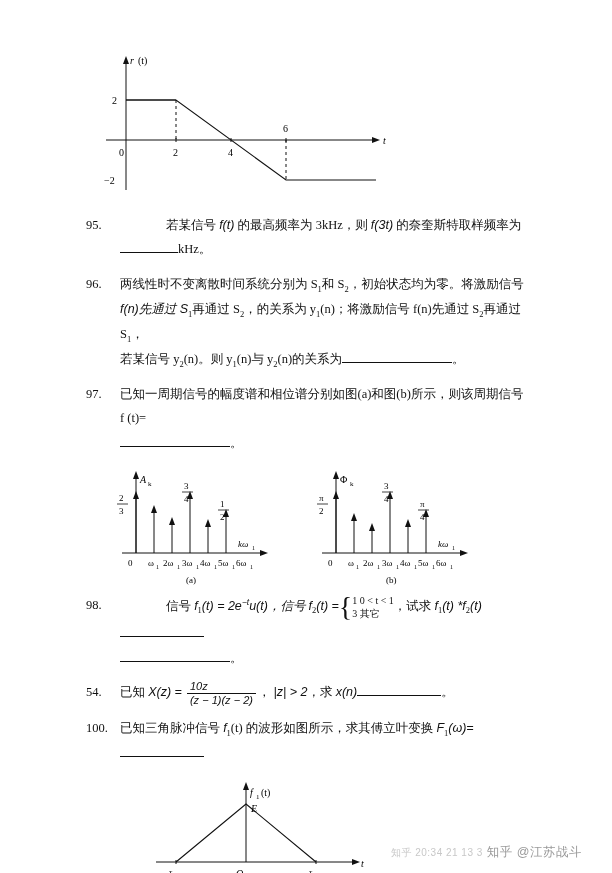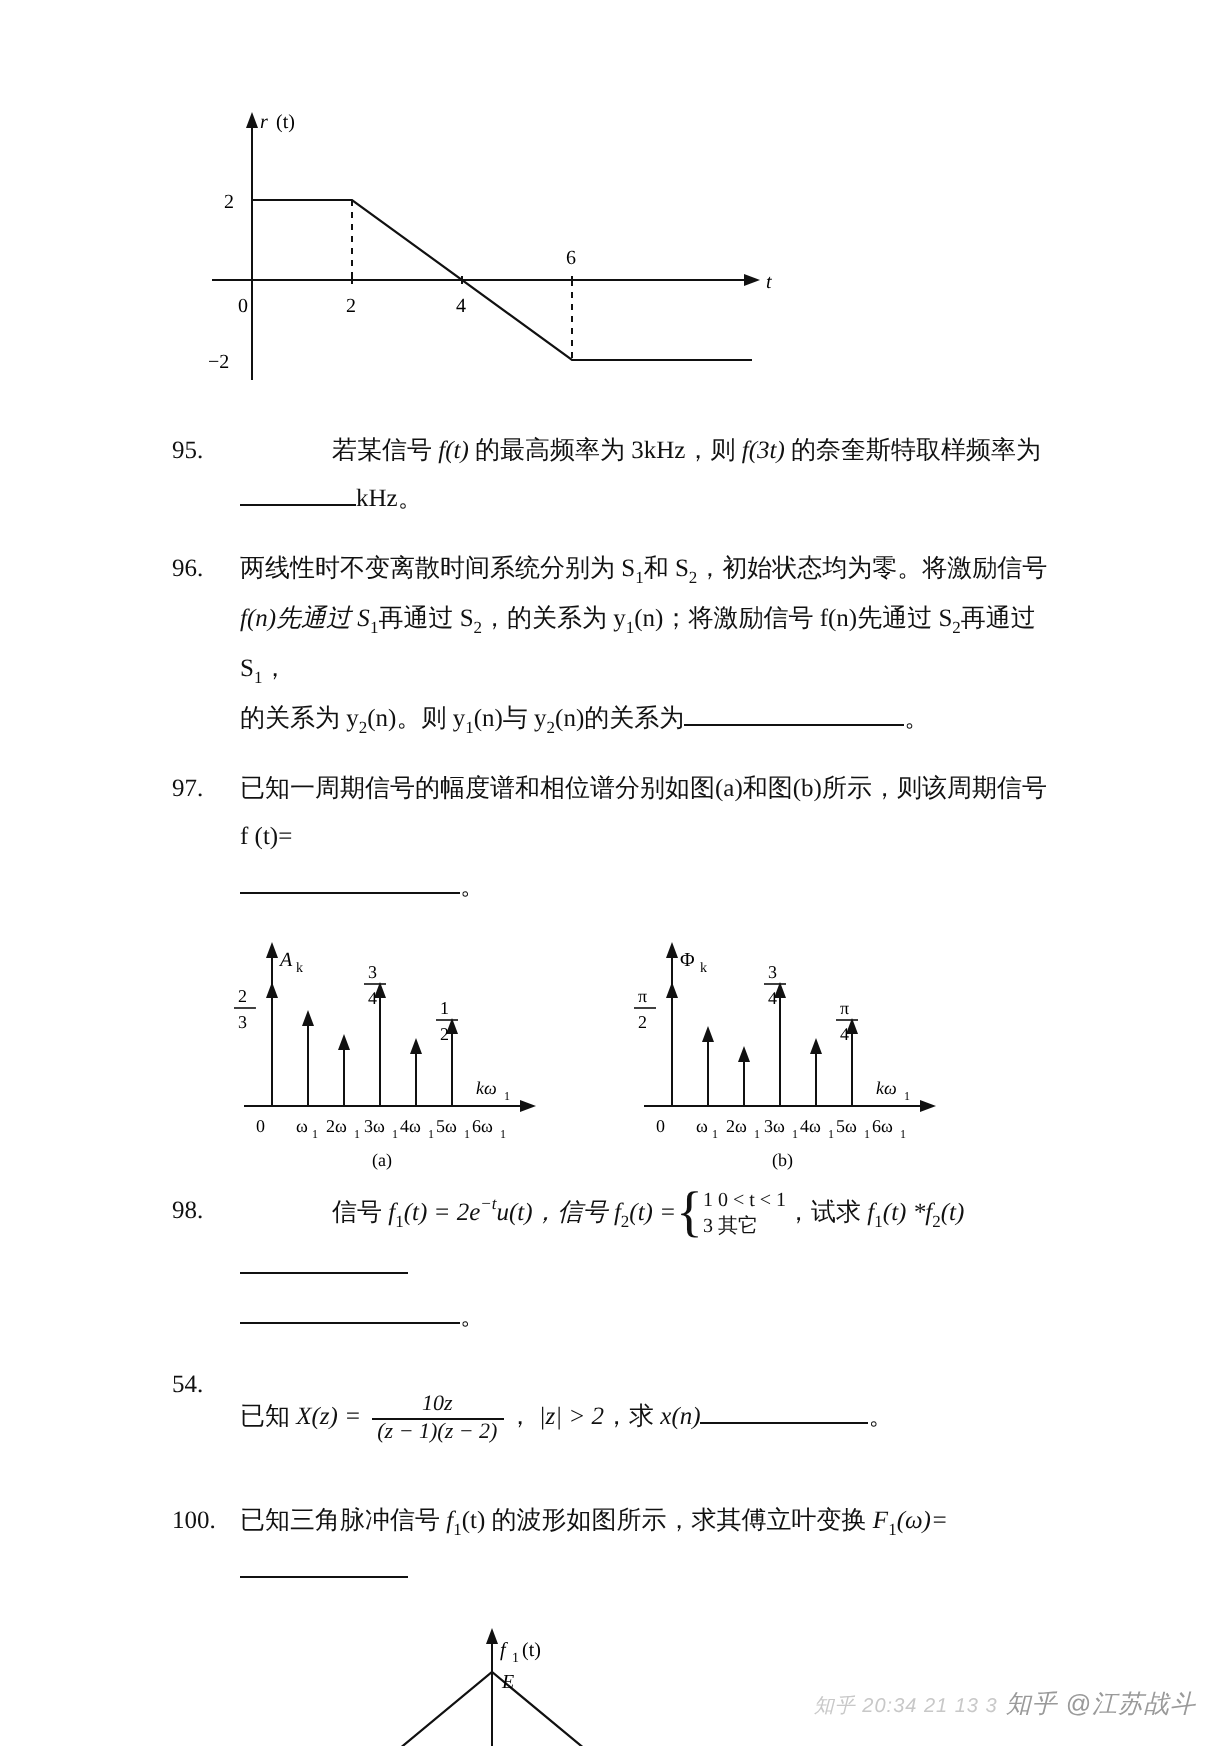--- a/index.html
+++ b/index.html
@@ -46,21 +46,21 @@
     text-align: right;
   }
   .q .body {
     margin-left: 34px;
   }
   .indent {
     display: inline-block;
     width: 46px;
   }
   .ital {
-    font-family: Liberation Serif, serif;
+    font-family: Liberation Sans, sans-serif;
     font-style: italic;
   }
   .sub {
     font-size: 8.5px;
     vertical-align: sub;
   }
   .sup {
     font-size: 8.5px;
     vertical-align: super;
   }
@@ -68,24 +68,23 @@
     display: inline-block;
     border-bottom: 1px solid #111;
     min-width: 84px;
     height: 13px;
   }
   .ul.short { min-width: 58px; }
   .ul.long { min-width: 110px; }
   .frac {
     display: inline-block;
     vertical-align: middle;
-    text-align: center;
     font-size: 11px;
     line-height: 1.15;
-    margin: 16px 2px;
+    margin: 0 2px;
   }
   .frac .top { display: block; border-bottom: 1px solid #111; padding: 0 3px; }
   .frac .bot { display: block; padding: 0 3px; }
   .brace {
     display: inline-block;
     font-size: 28px;
     vertical-align: middle;
     line-height: 1;
     font-family: "Liberation Serif", serif;
   }
@@ -105,27 +104,26 @@
     height: 122px;
     margin: 4px 0 6px 0;
   }
   .fig-100 {
     height: 118px;
     margin: 6px 0 0 0;
   }
   svg { display: block; }
   .watermark {
     position: absolute;
-    right: 14px;
+    right: 30px;
     bottom: 12px;
     font-size: 12.5px;
     color: #9a9a9a;
     font-family: "Liberation Sans", sans-serif;
     letter-spacing: 0.5px;
-    font-style: italic;
   }
   .watermark .faint {
     color: #c8c8c8;
     font-size: 10px;
   }
 </style>
 </head>
 <body>
 
 <div class="page">
@@ -173,21 +171,21 @@
         <span>的奈奎斯特取样频率为</span><br>
         <span class="ul short"></span><span>kHz。</span>
       </div>
     </div>
 
     <div class="q">
       <span class="num">96.</span>
       <div class="body">
         <span>两线性时不变离散时间系统分别为 S</span><span class="sub">1</span><span>和 S</span><span class="sub">2</span><span>，初始状态均为零。将激励信号</span><br>
         <span class="ital">f(n)先通过 S</span><span class="sub">1</span><span>再通过 S</span><span class="sub">2</span><span>，的关系为 y</span><span class="sub">1</span><span>(n)；将激励信号 f(n)先通过 S</span><span class="sub">2</span><span>再通过 S</span><span class="sub">1</span><span>，</span><br>
-        <span>的关系为 y</span><span class="sub">2</span><span>(n)。则 y</span><span class="sub">1</span><span>(n)与 y</span><span class="sub">2</span><span>(n)的关系为</span><span class="ul long"></span><span>。</span>
+        <span>若某信号 y</span><span class="sub">2</span><span>(n)。则 y</span><span class="sub">1</span><span>(n)与 y</span><span class="sub">2</span><span>(n)的关系为</span><span class="ul long"></span><span>。</span>
       </div>
     </div>
 
     <div class="q">
       <span class="num">97.</span>
       <div class="body">
         <span>已知一周期信号的幅度谱和相位谱分别如图(a)和图(b)所示，则该周期信号 f (t)=</span><br>
         <span class="ul long"></span><span>。</span>
       </div>
     </div>

